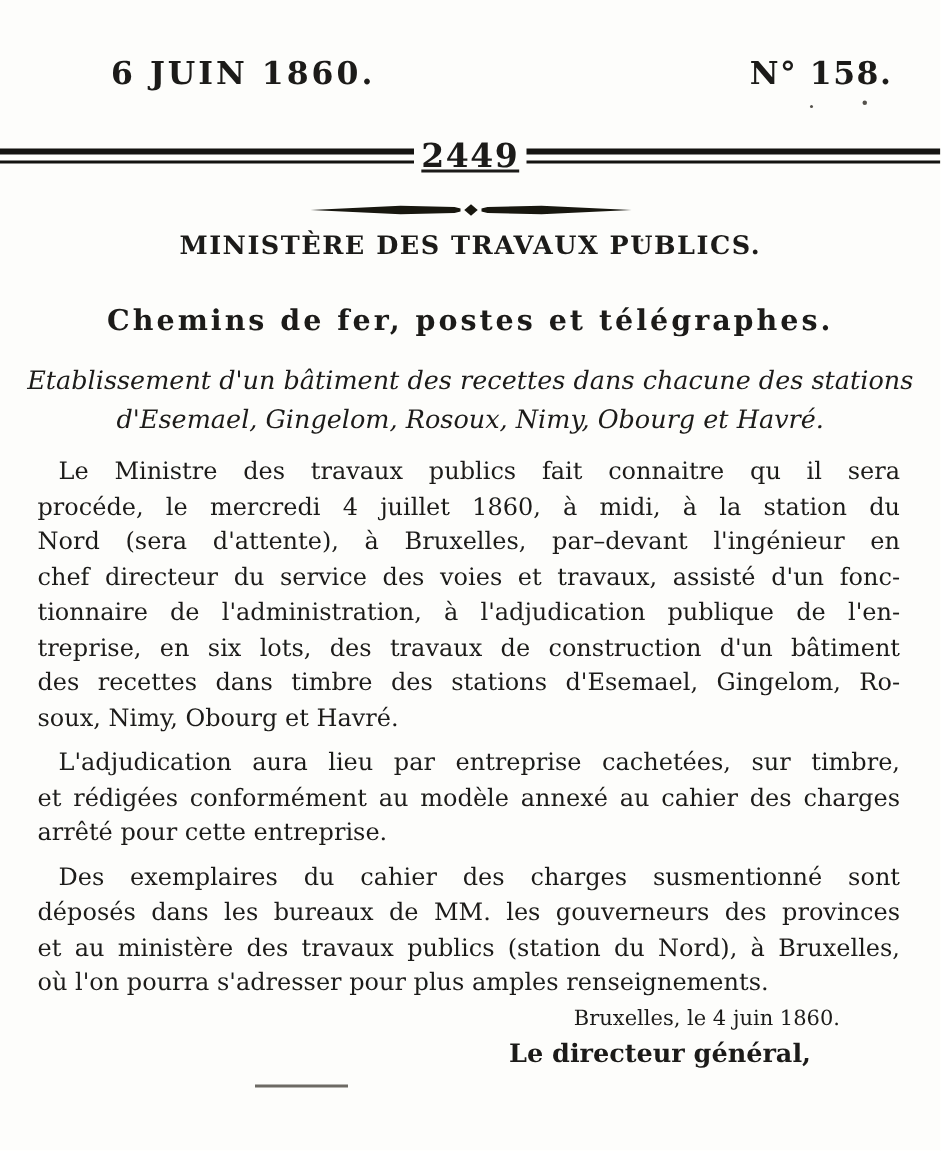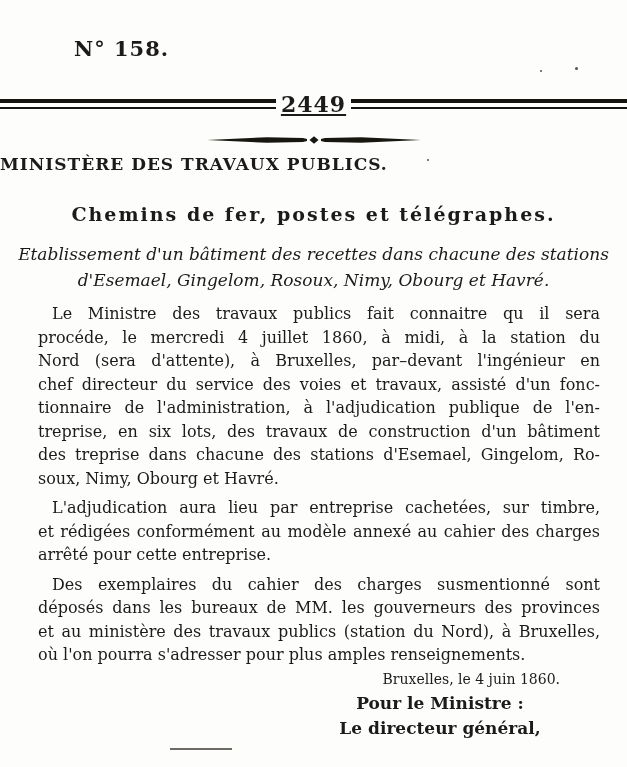--- a/index.html
+++ b/index.html
@@ -42,20 +42,21 @@
     font-size: 22px;
     font-weight: bold;
     letter-spacing: 1px;
     line-height: 1;
   }
   
   .ornament-wrap { text-align: center; margin-top: 16px; height: 12px; }
   
   .ministry {
     margin-top: 11px;
+    text-align: center;
     font-size: 17px;
     font-weight: bold;
     letter-spacing: 1px;
   }
   .department {
     margin-top: 29px;
     text-align: center;
     font-size: 19px;
     font-weight: bold;
     letter-spacing: 2px;
@@ -64,21 +65,21 @@
     margin-top: 16px;
     text-align: center;
     font-style: italic;
     font-size: 17px;
     line-height: 26px;
     padding: 0 14px;
   }
   
   .body-text {
     margin-top: 9px;
-    padding: 0 27px 0 38px;
+    padding: 0 27px 0 25px;
     font-size: 16px;
     line-height: 23.5px;
   }
   .jline { text-align: justify; text-align-last: justify; }
   .lline { text-align: left; }
   .indent { text-indent: 14px; }
   .para { margin-top: 6px; }
   .para:first-child { margin-top: 0; }
   .dateline {
     margin-top: 4px;
@@ -113,20 +114,21 @@
   .speck1 { left: 575px; top: 67px;  width: 3px; height: 3px; }
   .speck2 { left: 540px; top: 70px;  width: 2px; height: 2px; }
   .speck3 { left: 427px; top: 159px; width: 2px; height: 2px; }
 </style>
 </head>
 <body>
 
 <div class="page">
 
   <div class="masthead">
+    <span>6 JUIN 1860.</span>
     <span class="issue">N° 158.</span>
   </div>
 
   <div class="folio-rule">
     <div class="rule-seg"></div>
     <div class="folio-num">2449</div>
     <div class="rule-seg"></div>
   </div>
 
   <div class="ornament-wrap">
@@ -147,21 +149,21 @@
 
   <div class="body-text">
 
     <div class="para">
       <div class="jline indent">Le Ministre des travaux publics fait connaitre qu il sera</div>
       <div class="jline">procéde, le mercredi 4 juillet 1860, à midi, à la station du</div>
       <div class="jline">Nord (sera d'attente), à Bruxelles, par–devant l'ingénieur en</div>
       <div class="jline">chef directeur du service des voies et travaux, assisté d'un fonc-</div>
       <div class="jline">tionnaire de l'administration, à l'adjudication publique de l'en-</div>
       <div class="jline">treprise, en six lots, des travaux de construction d'un bâtiment</div>
-      <div class="jline">des treprise dans chacune des stations d'Esemael, Gingelom, Ro-</div>
+      <div class="jline">des recettes dans timbre des stations d'Esemael, Gingelom, Ro-</div>
       <div class="lline">soux, Nimy, Obourg et Havré.</div>
     </div>
 
     <div class="para">
       <div class="jline indent">L'adjudication aura lieu par entreprise cachetées, sur timbre,</div>
       <div class="jline">et rédigées conformément au modèle annexé au cahier des charges</div>
       <div class="lline">arrêté pour cette entreprise.</div>
     </div>
 
     <div class="para">
@@ -169,21 +171,20 @@
       <div class="jline">déposés dans les bureaux de MM. les gouverneurs des provinces</div>
       <div class="jline">et au ministère des travaux publics (station du Nord), à Bruxelles,</div>
       <div class="lline">où l'on pourra s'adresser pour plus amples renseignements.</div>
     </div>
 
   </div>
 
   <div class="dateline">Bruxelles, le 4 juin 1860.</div>
 
   <div class="signature">
-    <div>Pour le Ministre :</div>
     <div>Le directeur général,</div>
   </div>
 
   <div class="end-rule"></div>
 
   <div class="speck speck1"></div>
   <div class="speck speck2"></div>
   <div class="speck speck3"></div>
 
 </div>

